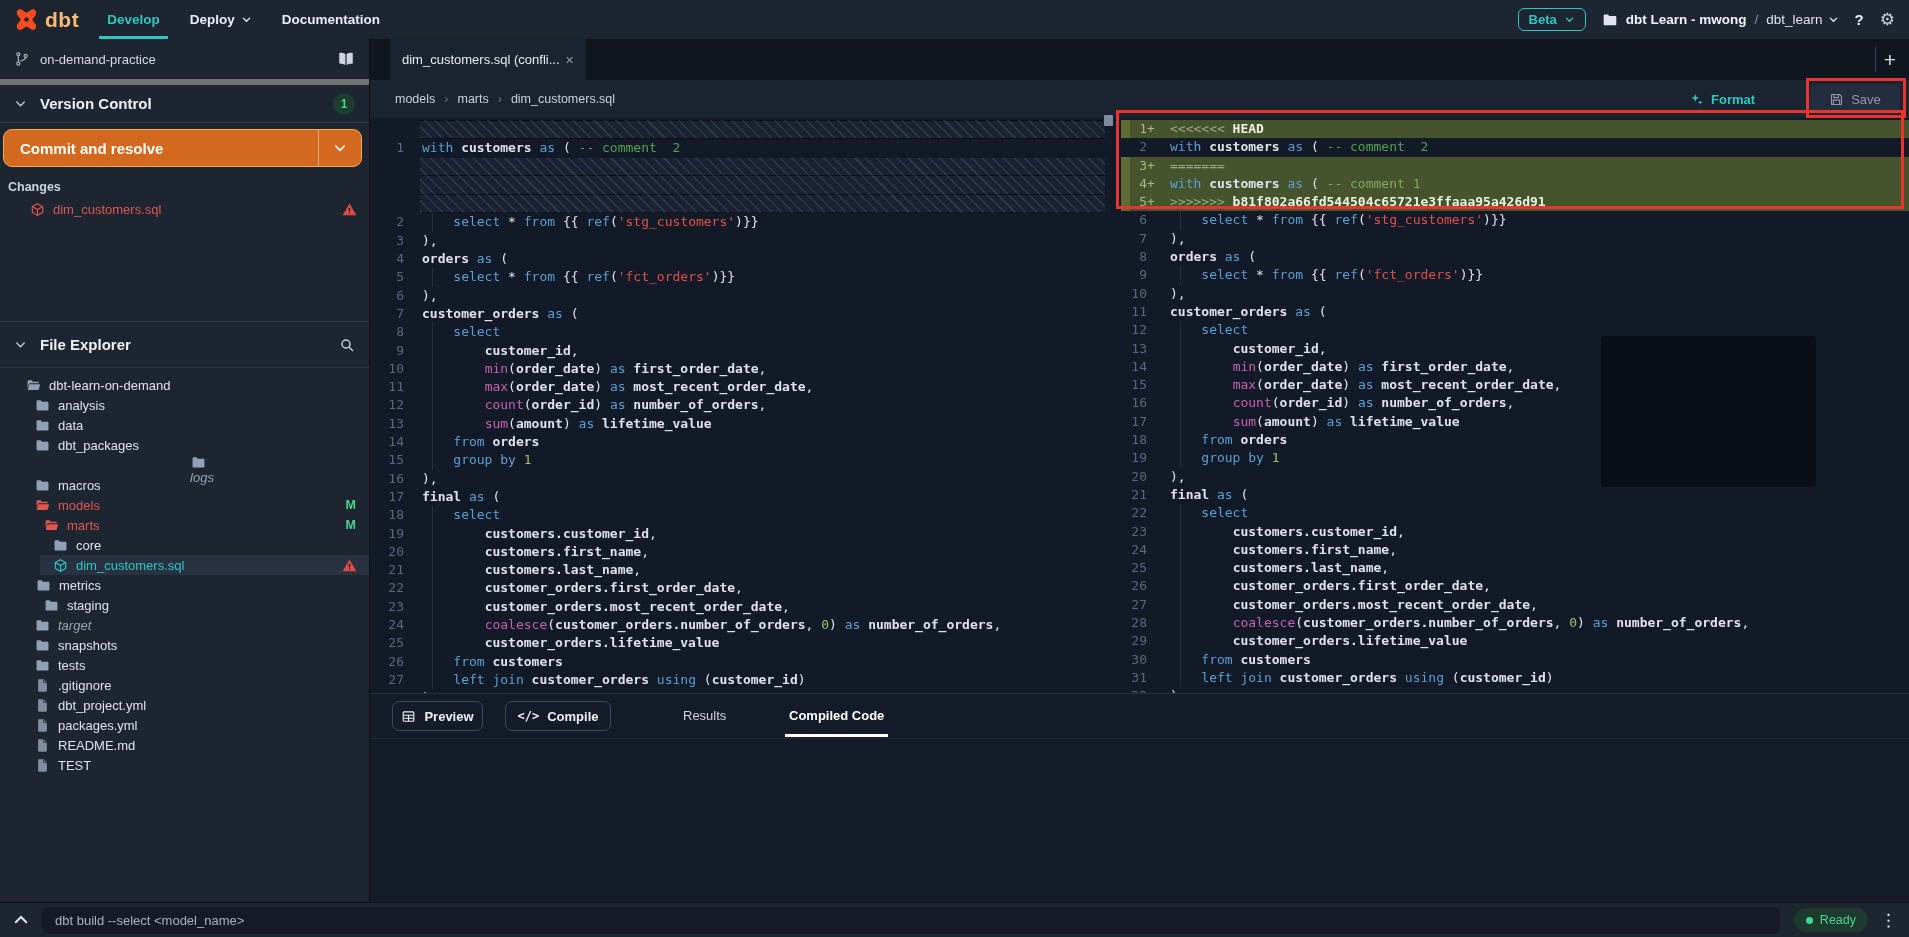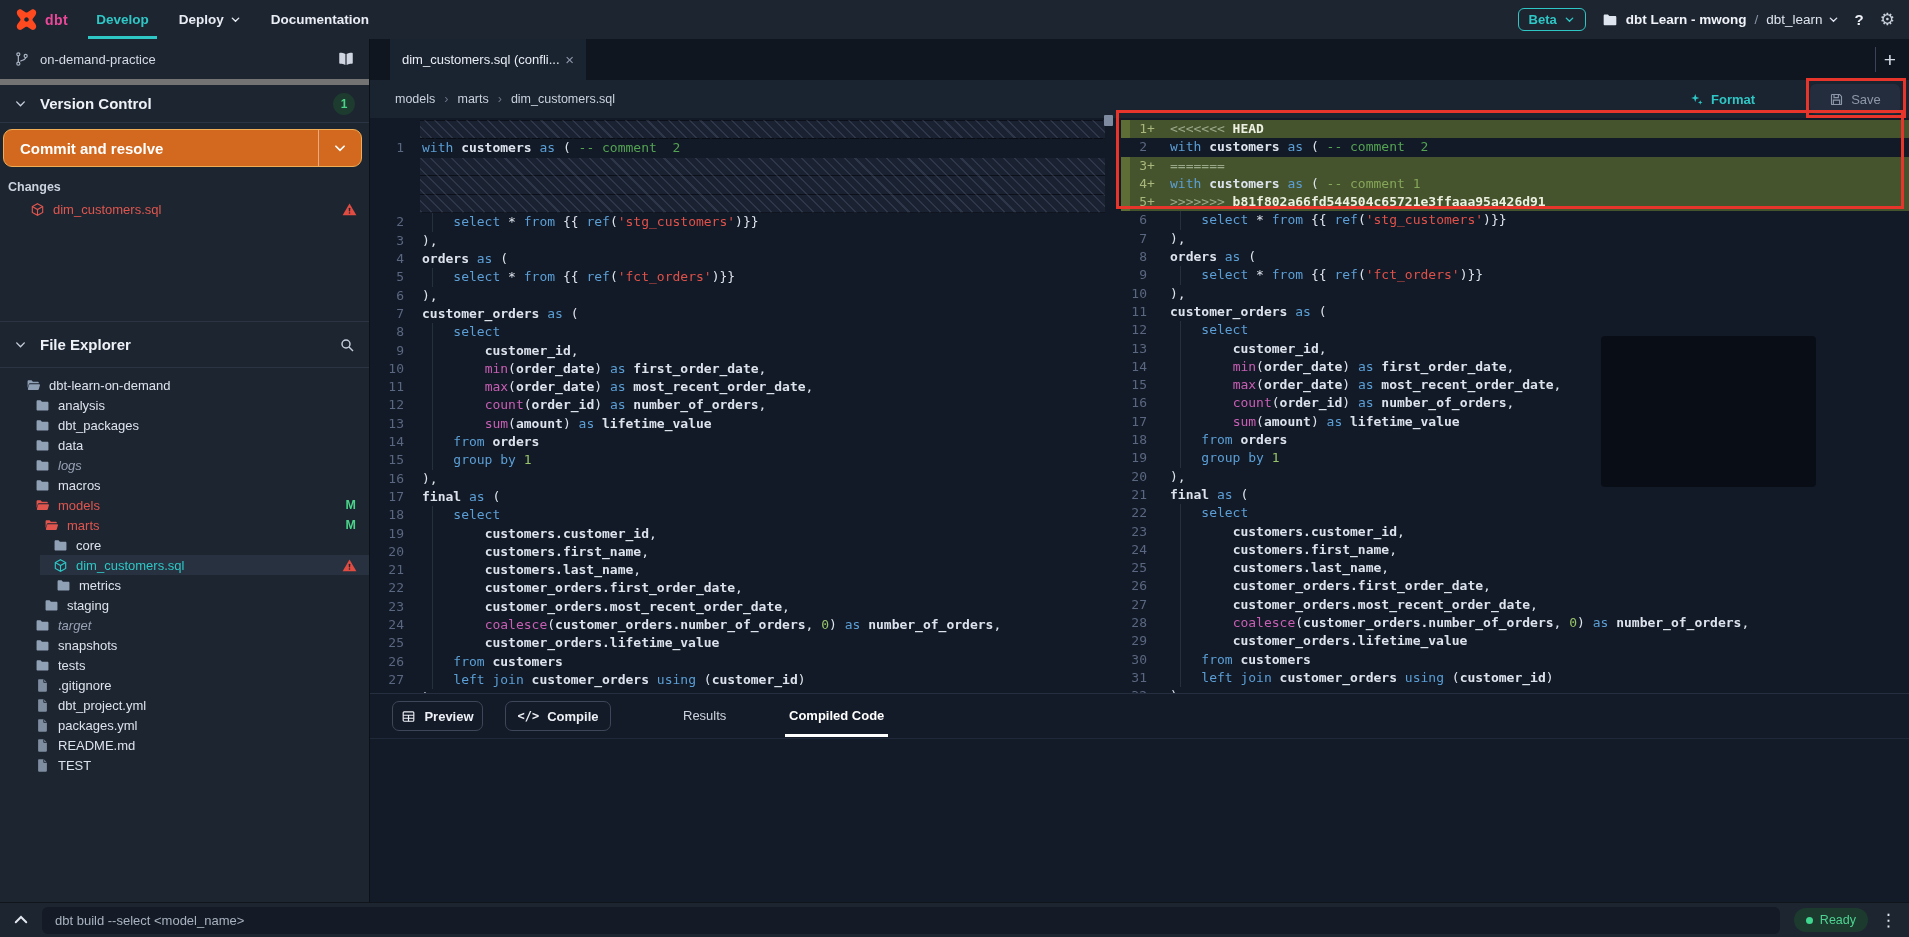--- a/index.html
+++ b/index.html
@@ -4,21 +4,21 @@
 <style>
   html,body{margin:0;padding:0;background:#0c1117;}
   .stage{position:relative;width:1909px;height:937px;background:#10161f;
          font-family:"Liberation Sans",sans-serif;overflow:hidden;color:#dfe5ee;}
   svg{display:block}
   
   .navbar{position:absolute;left:0;top:0;right:0;height:39px;background:#1d2531;
           display:flex;align-items:center;justify-content:space-between;padding:0 14px;box-sizing:border-box;z-index:20}
   .nav-left{display:flex;align-items:center}
   .logo{width:25px;height:25px}
-  .logo-text{font-size:14px;font-weight:bold;color:#ec4899;margin-left:6px;letter-spacing:.5px}
+  .logo-text{font-size:21px;font-weight:bold;color:#fdba74;margin-left:6px;letter-spacing:.5px}
   .nav-items{display:flex;align-items:center;margin-left:28px;gap:30px}
   .nav-item{font-size:13.5px;font-weight:bold;color:#e9edf3;display:flex;align-items:center;gap:6px;cursor:pointer}
   .nav-item.active{color:#2fc7c5;position:relative}
   .nav-item.active::after{content:"";position:absolute;left:-8px;right:-8px;bottom:-12px;height:3px;background:#2fc7c5}
   .nav-right{display:flex;align-items:center;gap:16px}
   .beta-pill{border:1.5px solid #2fc7c5;color:#2fc7c5;border-radius:6px;padding:3px 10px;
              font-weight:bold;font-size:13px;display:flex;align-items:center;gap:7px}
   .proj{display:flex;align-items:center;gap:8px;font-size:13.5px}
   .proj-name{font-weight:bold;color:#f0f3f8}
   .proj-sep{color:#8b96a8}
@@ -260,31 +260,31 @@
             </svg>
           </span>
           <span>analysis</span>
         </div>
         <div class="tree-row" style="padding-left: 35px;">
           <span class="ico">
             <svg viewBox="0 0 24 24" fill="currentColor">
               <path d="M2.5 5.5c0-1 .8-1.8 1.8-1.8h4.6l2.1 2.2h8.7c1 0 1.8.8 1.8 1.8v10.5c0 1-.8 1.8-1.8 1.8H4.3c-1 0-1.8-.8-1.8-1.8V5.5z"></path>
             </svg>
           </span>
+          <span>data</span>
+        </div>
+        <div class="tree-row" style="padding-left: 35px;">
+          <span class="ico">
+            <svg viewBox="0 0 24 24" fill="currentColor">
+              <path d="M2.5 5.5c0-1 .8-1.8 1.8-1.8h4.6l2.1 2.2h8.7c1 0 1.8.8 1.8 1.8v10.5c0 1-.8 1.8-1.8 1.8H4.3c-1 0-1.8-.8-1.8-1.8V5.5z"></path>
+            </svg>
+          </span>
           <span>dbt_packages</span>
         </div>
-        <div class="tree-row" style="padding-left: 35px;">
-          <span class="ico">
-            <svg viewBox="0 0 24 24" fill="currentColor">
-              <path d="M2.5 5.5c0-1 .8-1.8 1.8-1.8h4.6l2.1 2.2h8.7c1 0 1.8.8 1.8 1.8v10.5c0 1-.8 1.8-1.8 1.8H4.3c-1 0-1.8-.8-1.8-1.8V5.5z"></path>
-            </svg>
-          </span>
-          <span>data</span>
-        </div>
-        <div class="tree-row t-italic" style="padding-left: 35px;">
+        <div class="tree-row t-italic" style="padding-left: 35px; flex-direction: column;">
           <span class="ico">
             <svg viewBox="0 0 24 24" fill="currentColor">
               <path d="M2.5 5.5c0-1 .8-1.8 1.8-1.8h4.6l2.1 2.2h8.7c1 0 1.8.8 1.8 1.8v10.5c0 1-.8 1.8-1.8 1.8H4.3c-1 0-1.8-.8-1.8-1.8V5.5z"></path>
             </svg>
           </span>
           <span>logs</span>
         </div>
         <div class="tree-row" style="padding-left: 35px;">
           <span class="ico">
             <svg viewBox="0 0 24 24" fill="currentColor">
@@ -328,21 +328,21 @@
               <path d="M3.7 7.3 12 12l8.3-4.7M12 12v9.3"></path>
             </svg>
           </span>
           <span>dim_customers.sql</span>
           <svg class="row-warn" viewBox="0 0 24 24">
             <path d="M12 2.5 23 21H1L12 2.5z" fill="#e04b42"></path>
             <rect x="10.9" y="9" width="2.2" height="6" rx="1" fill="#1c2530"></rect>
             <circle cx="12" cy="17.6" r="1.3" fill="#1c2530"></circle>
           </svg>
         </div>
-        <div class="tree-row" style="padding-left: 56px;">
+        <div class="tree-row" style="padding-left: 36px;">
           <span class="ico">
             <svg viewBox="0 0 24 24" fill="currentColor">
               <path d="M2.5 5.5c0-1 .8-1.8 1.8-1.8h4.6l2.1 2.2h8.7c1 0 1.8.8 1.8 1.8v10.5c0 1-.8 1.8-1.8 1.8H4.3c-1 0-1.8-.8-1.8-1.8V5.5z"></path>
             </svg>
           </span>
           <span>metrics</span>
         </div>
         <div class="tree-row" style="padding-left: 44px;">
           <span class="ico">
             <svg viewBox="0 0 24 24" fill="currentColor">

